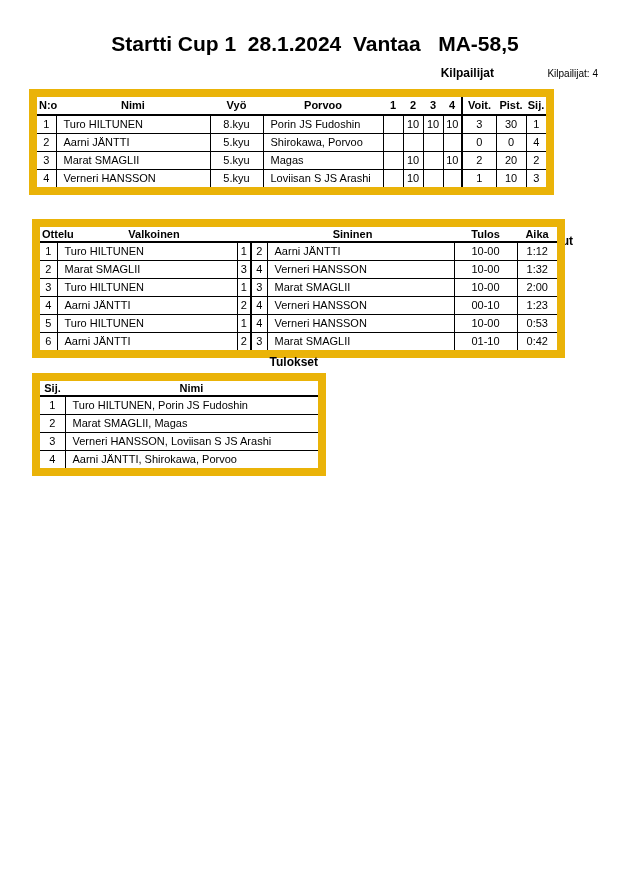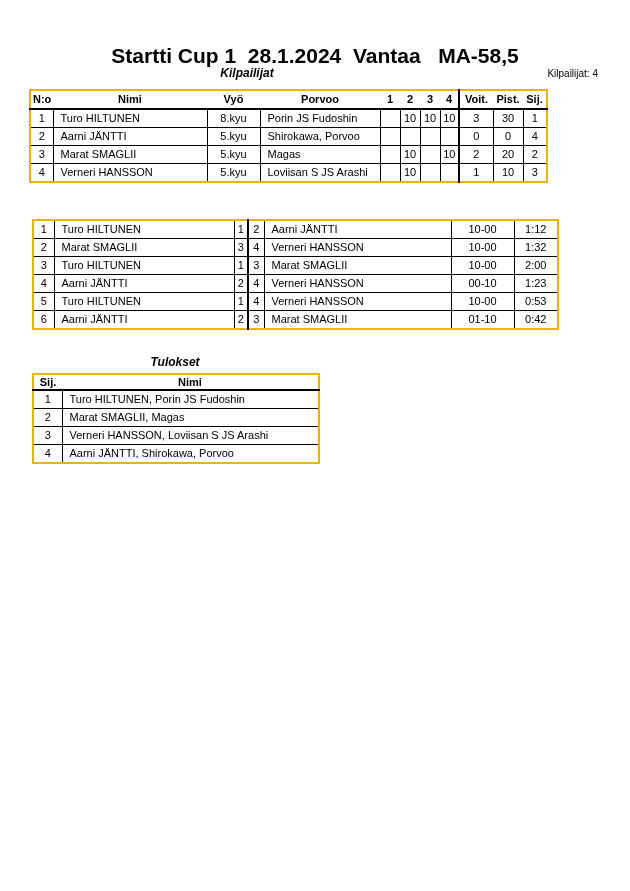--- a/index.html
+++ b/index.html
@@ -3,32 +3,32 @@
 <meta charset="utf-8">
 <style>
   html,body{margin:0;padding:0;}
   body{
     width:630px;height:891px;background:#ffffff;position:relative;
     font-family:"Liberation Sans","DejaVu Sans",sans-serif;color:#000;
     overflow:hidden;
   }
   .abs{position:absolute;}
   .page-title{
-    top:44px;left:0;width:630px;text-align:center;
+    top:32px;left:0;width:630px;text-align:center;
     font-size:21px;font-weight:bold;white-space:pre;
   }
-  .section-title{font-weight:bold;font-size:12px;text-align:center;white-space:pre;font-style:italic;}
+  .section-title{font-weight:bold;font-size:12px;text-align:right;white-space:pre;}
   #kilp-title{top:66px;left:0;width:494px;}
   #count-label{top:68px;right:32px;font-size:10px;text-align:right;}
   #ottelut-title{top:197px;left:48px;width:525px;margin-top:37px;}
   #tulokset-title{top:355px;left:32px;width:286px;}
 
   table{
     position:absolute;border-collapse:collapse;table-layout:fixed;
-    border:2px solid #eab308;background:#fff;
+    border:8px solid #eab308;background:#fff;
   }
   th,td{
     font-size:11px;line-height:1;white-space:nowrap;overflow:visible;
     padding:0;vertical-align:middle;text-align:center;
   }
   th{font-weight:bold;border:none;border-bottom:2px solid #000;}
   td{border:1px solid #000;font-weight:normal;}
   .L{text-align:left;padding-left:7px;}
   th.hL{text-align:left;padding-left:2px;}
   .bL2{border-left:2px solid #000 !important;}
@@ -141,20 +141,27 @@
   <colgroup>
     <col style="width:21px">
       <col style="width:180px">
       <col style="width:14px">
       <col style="width:16px">
     <col style="width:187px">
       <col style="width:63px">
       <col style="width:44px">
   </colgroup>
   <tbody>
+      <tr>
+    <th class="hL">Ottelu</th>
+    <th colspan="2">Valkoinen</th>
+    <th colspan="2">Sininen</th>
+    <th>Tulos</th>
+    <th>Aika</th>
+  </tr>
   <tr>
     <td>1</td>
     <td class="L">Turo HILTUNEN</td>
     <td>1</td>
     <td class="bL2">2</td>
     <td class="L">Aarni JÄNTTI</td>
     <td>10-00</td>
     <td>1:12</td>
   </tr>
   <tr>

